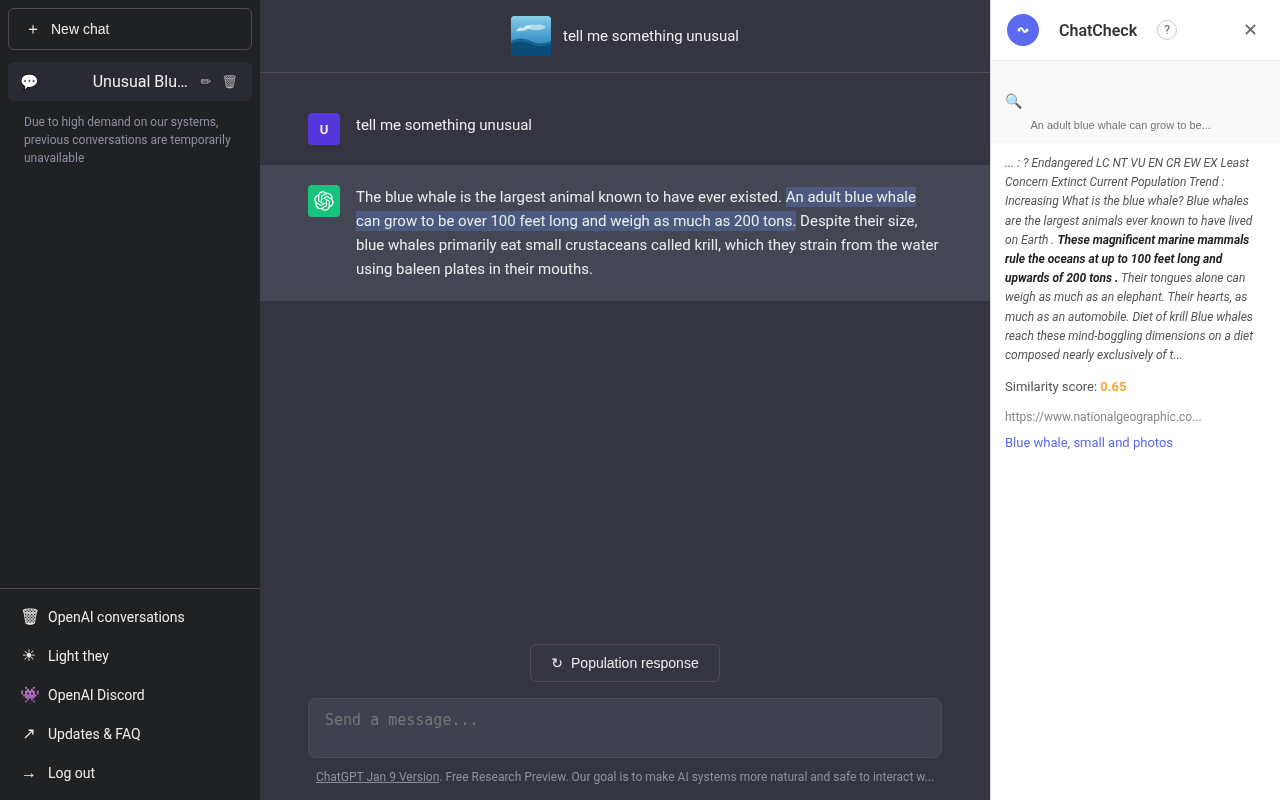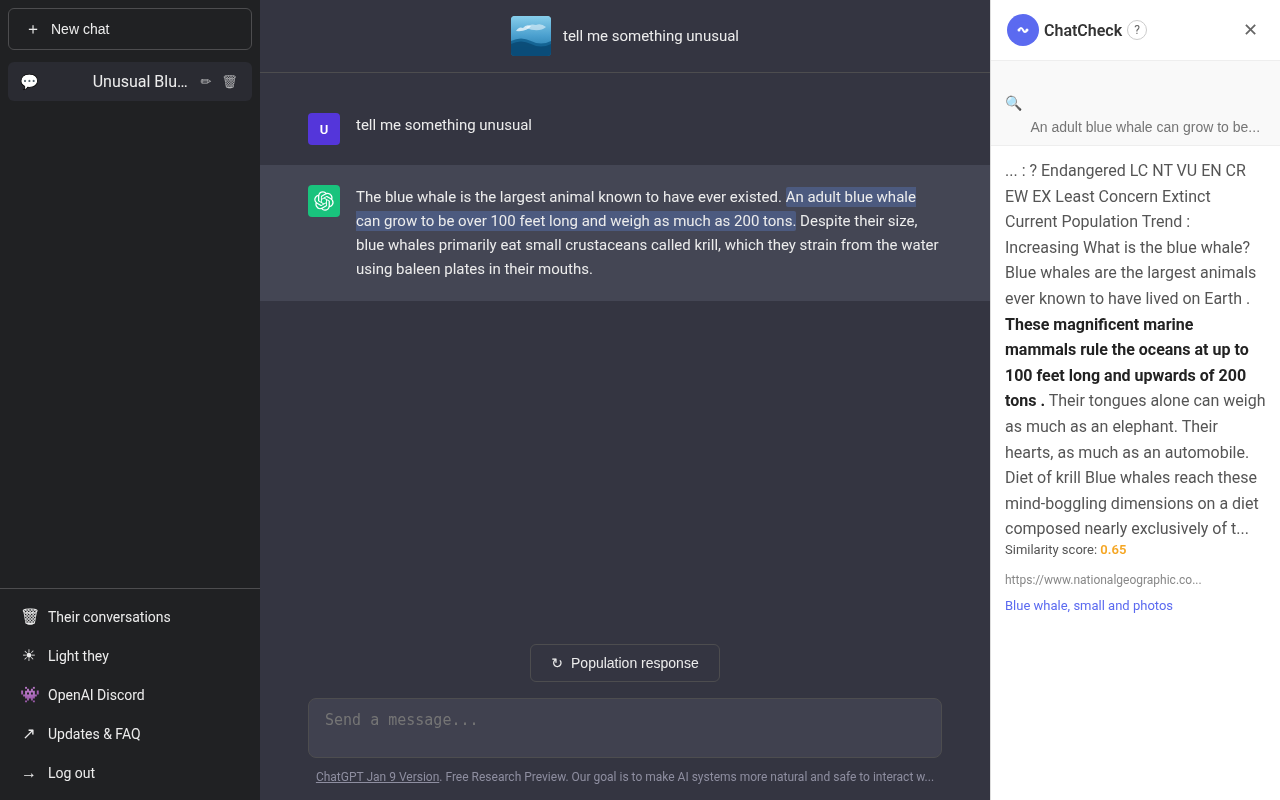--- a/index.html
+++ b/index.html
@@ -257,21 +257,21 @@
       display: flex;
       align-items: center;
       justify-content: space-between;
       padding: 14px 16px;
       border-bottom: 1px solid #eee;
     }
 
     .chatcheck-logo-area {
       display: flex;
       align-items: center;
-      gap: 5px;
+      gap: 20px;
     }
 
     .chatcheck-logo {
       width: 32px;
       height: 32px;
       background: #5b6af0;
       border-radius: 50%;
       display: flex;
       align-items: center;
       justify-content: center;
@@ -332,24 +332,25 @@
       font-size: 14px;
     }
 
     .chatcheck-body {
       flex: 1;
       overflow-y: auto;
       padding: 12px 14px;
     }
 
     .chatcheck-context {
-      font-size: 16px;
+      font-size: 12px;
       color: #555;
       line-height: 1.6;
-      margin-bottom: 0;
+      margin-bottom: 14px;
+      font-style: italic;
     }
 
     .chatcheck-context strong {
       font-weight: 700;
       color: #222;
     }
 
     .similarity-score {
       font-size: 13px;
       color: #555;
@@ -396,26 +397,27 @@
 
   <div class="chat-history">
     <div class="chat-item">
       <span style="font-size:15px;">💬</span>
       <span style="flex:1;overflow:hidden;white-space:nowrap;text-overflow:ellipsis;font-size:16px;padding-left:44px;">Unusual Blue Whales F...</span>
       <div class="chat-item-icons">
         <button title="Edit">✏</button>
         <button title="Delete">🗑</button>
       </div>
     </div>
+    <div class="sidebar-notice">Due to high demand on our systems, previous conversations are temporarily unavailable</div>
   </div>
 
   <div class="sidebar-bottom">
     <div class="sidebar-bottom-item">
       <span class="sidebar-icon">🗑</span>
-      <span>Their conversations</span>
+      <span>OpenAI conversations</span>
     </div>
     <div class="sidebar-bottom-item">
       <span class="sidebar-icon">☀</span>
       <span>Light they</span>
     </div>
     <div class="sidebar-bottom-item">
       <span class="sidebar-icon">👾</span>
       <span>OpenAI Discord</span>
     </div>
     <div class="sidebar-bottom-item">
@@ -497,21 +499,21 @@
         </svg>
       </div>
       <span class="chatcheck-title">ChatCheck</span>
       <div class="chatcheck-help">?</div>
     </div>
     <button class="chatcheck-close">✕</button>
   </div>
 
   <div class="chatcheck-search">
     <span class="search-icon-cc">🔍</span>
-    <input type="text" style="border: none; background: transparent; outline: none; font-size: 14px; color: #0f172a; flex: 1 1 0%; min-width: 0px; margin-top: 48px;" placeholder="An adult blue whale can grow to be...">
+    <input type="text" style="border: none; background: transparent; outline: none; font-size: 11px; color: #0f172a; flex: 1 1 0%; min-width: 0px; margin-top: 48px;" placeholder="An adult blue whale can grow to be...">
   </div>
 
   <div class="chatcheck-body">
     <div class="chatcheck-context">
       <span>... : ? Endangered LC NT VU EN CR EW EX Least Concern Extinct Current Population Trend : Increasing What is the blue whale? Blue whales are the largest animals ever known to have lived on Earth . </span><strong>These magnificent marine mammals rule the oceans at up to 100 feet long and upwards of 200 tons .</strong><span> Their tongues alone can weigh as much as an elephant. Their hearts, as much as an automobile. Diet of krill Blue whales reach these mind-boggling dimensions on a diet composed nearly exclusively of t...</span>
     </div>
 
     <div class="similarity-score">
       <span>Similarity score: </span><span class="score-value">0.65</span>
     </div>

